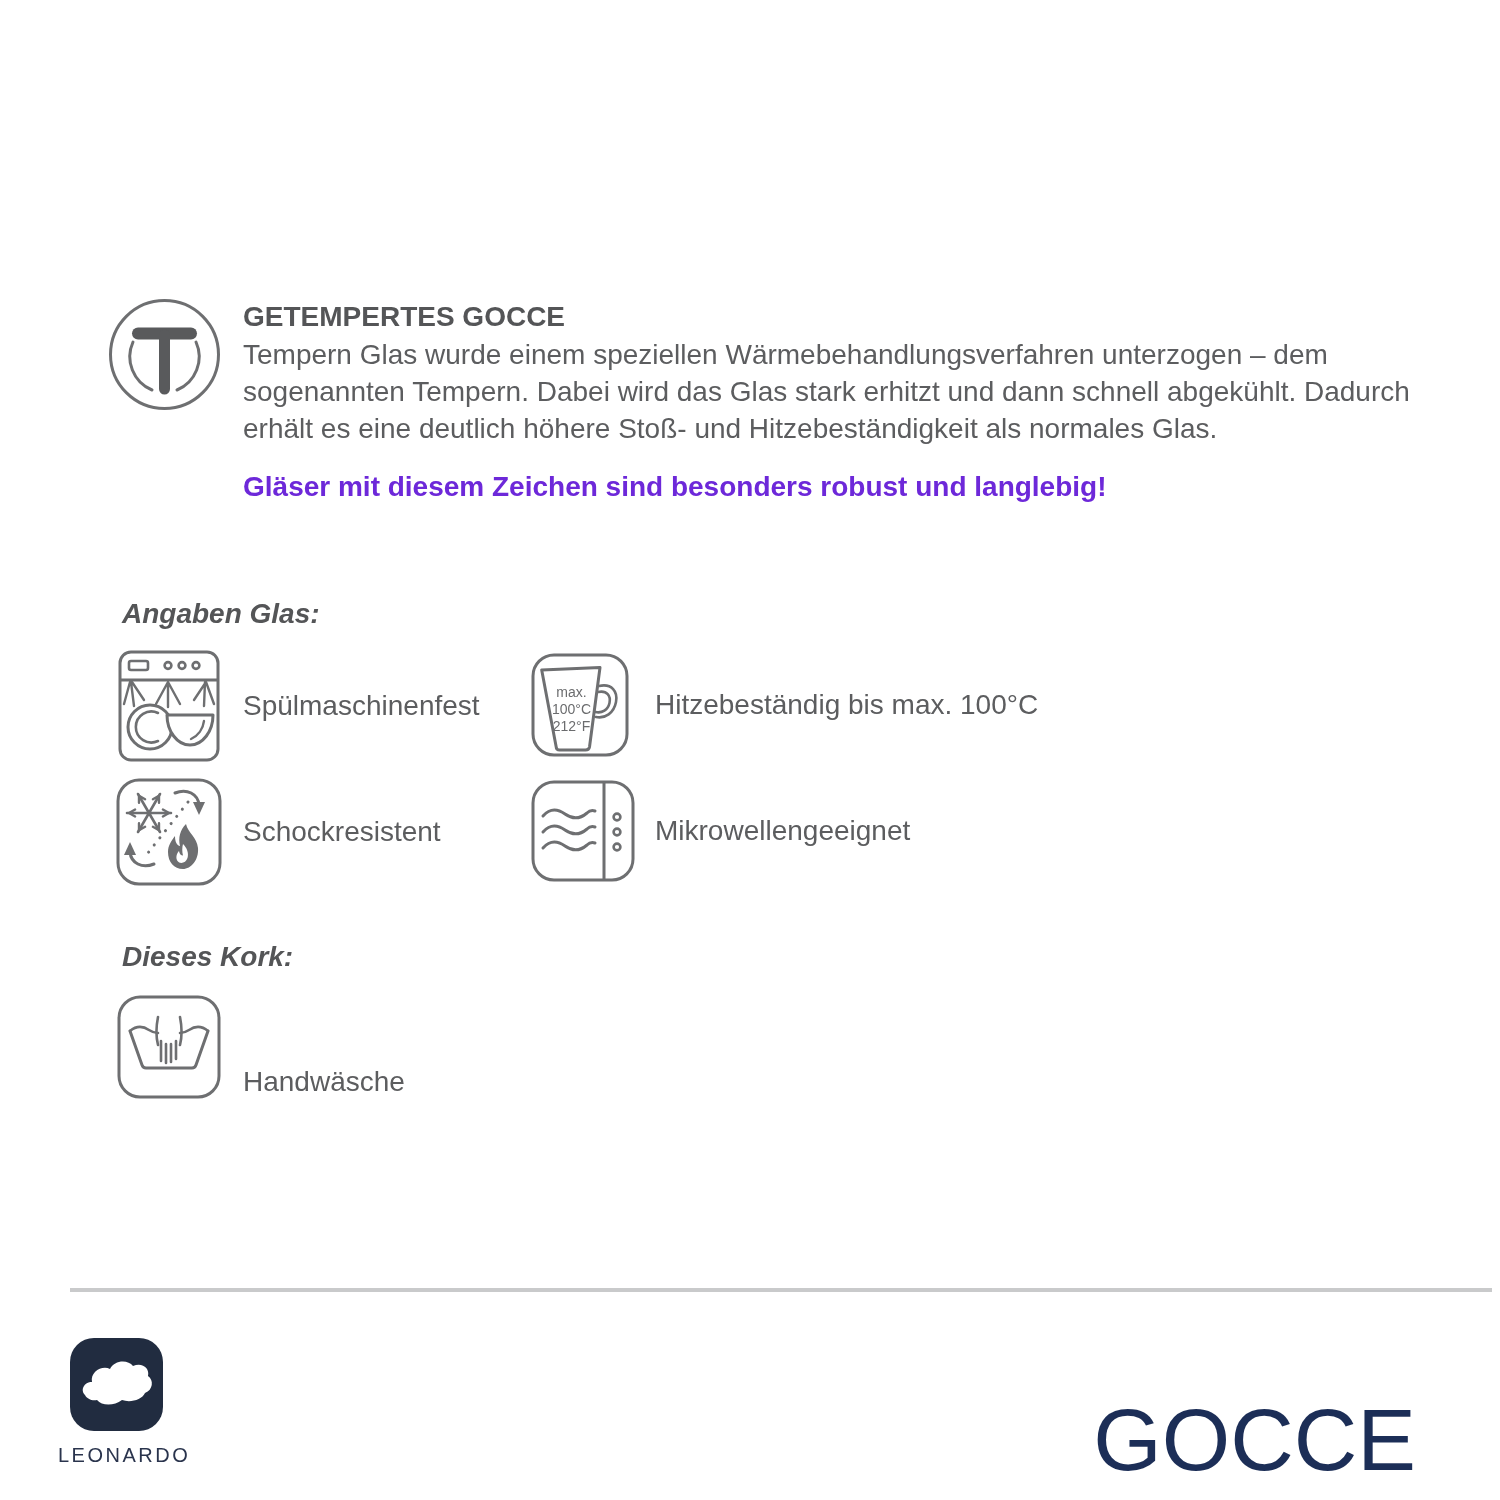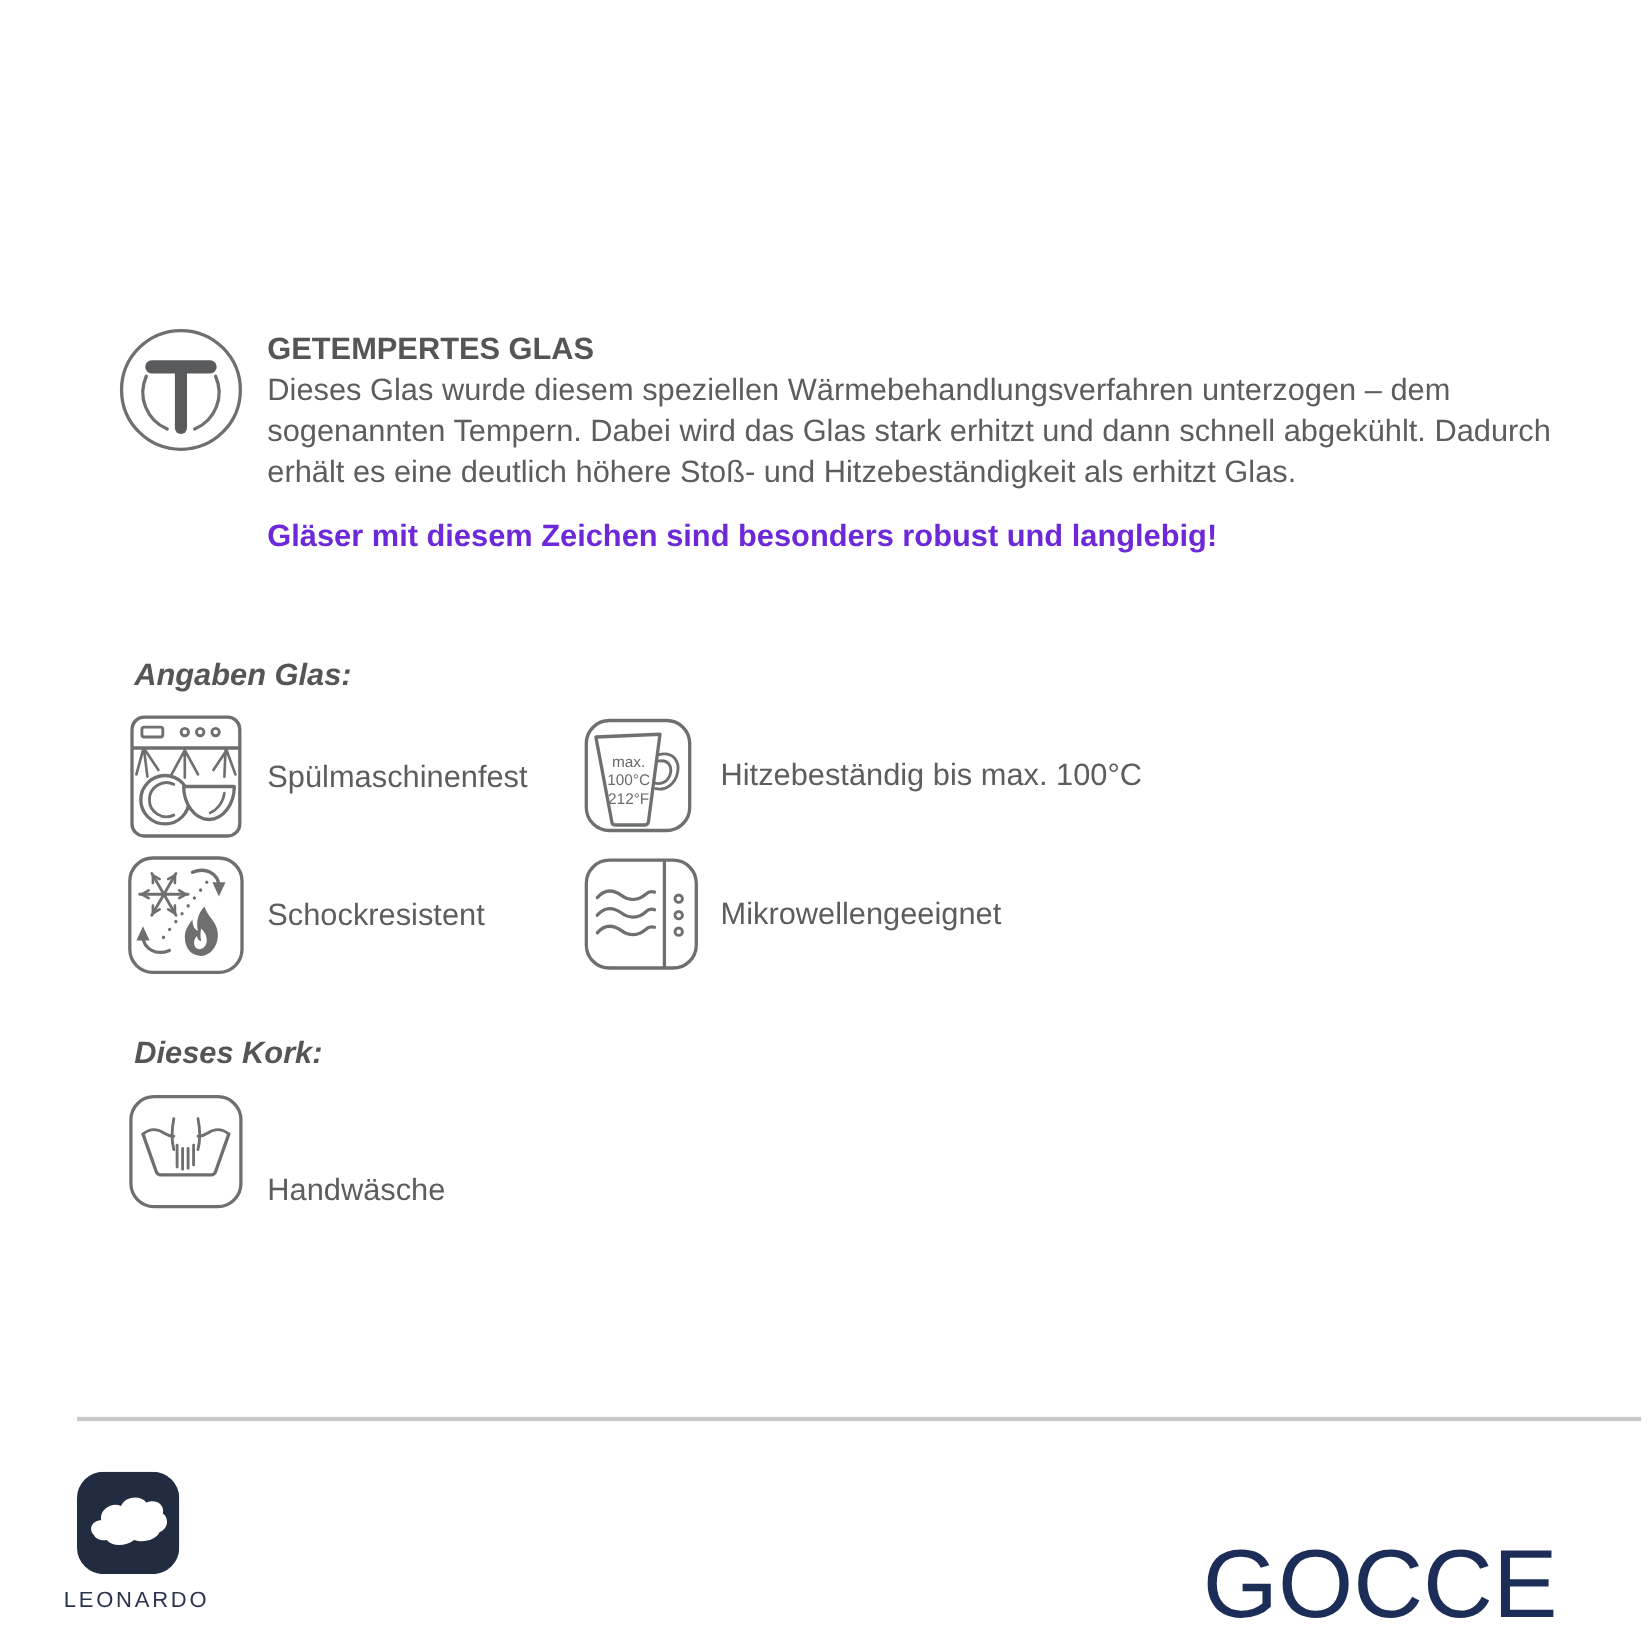--- a/index.html
+++ b/index.html
@@ -32,26 +32,26 @@
 <div class="abs" style="left:107px;top:297px;width:115px;height:115px;">
   <svg width="115" height="115" viewBox="0 0 115 115">
     <circle class="s" cx="57.5" cy="57.5" r="54" stroke-width="2.8"></circle>
     <path class="s" d="M26,45 A36 36 0 0 0 45,93" stroke-width="2.6"></path>
     <path class="s" d="M89,45 A36 36 0 0 1 70,93" stroke-width="2.6"></path>
     <path d="M31,36.5 L84,36.5" stroke="#595a5c" stroke-width="12" stroke-linecap="round" fill="none"></path>
     <path d="M57.5,38 L57.5,92" stroke="#595a5c" stroke-width="11" stroke-linecap="round" fill="none"></path>
   </svg>
 </div>
 
-<div class="abs h1" style="left:243px;top:302px;">GETEMPERTES GLAS</div>
+<div class="abs h1" style="left:243px;top:302px;">GETEMPERTES GOCCE</div>
 
 <div class="abs" style="left:243px;top:336px;">
-  <div class="body-line">Dieses Glas wurde diesem speziellen Wärmebehandlungsverfahren unterzogen – dem</div>
+  <div class="body-line">Tempern Glas wurde einem speziellen Wärmebehandlungsverfahren unterzogen – dem</div>
   <div class="body-line">sogenannten Tempern. Dabei wird das Glas stark erhitzt und dann schnell abgekühlt. Dadurch</div>
-  <div class="body-line">erhält es eine deutlich höhere Stoß- und Hitzebeständigkeit als erhitzt Glas.</div>
+  <div class="body-line">erhält es eine deutlich höhere Stoß- und Hitzebeständigkeit als normales Glas.</div>
 </div>
 
 <div class="abs emph" style="left:243px;top:471px;">Gläser mit diesem Zeichen sind besonders robust und langlebig!</div>
 
 <div class="abs sec-head" style="left:122px;top:598px;">Angaben Glas:</div>
 
 <div class="abs" style="left:118px;top:650px;width:102px;height:112px;">
   <svg width="102" height="112" viewBox="0 0 102 112">
     <rect class="s" x="2" y="2" width="98" height="108" rx="11"></rect>
     <line class="s" x1="2.5" y1="30" x2="99.5" y2="30" stroke-width="2.8"></line>

